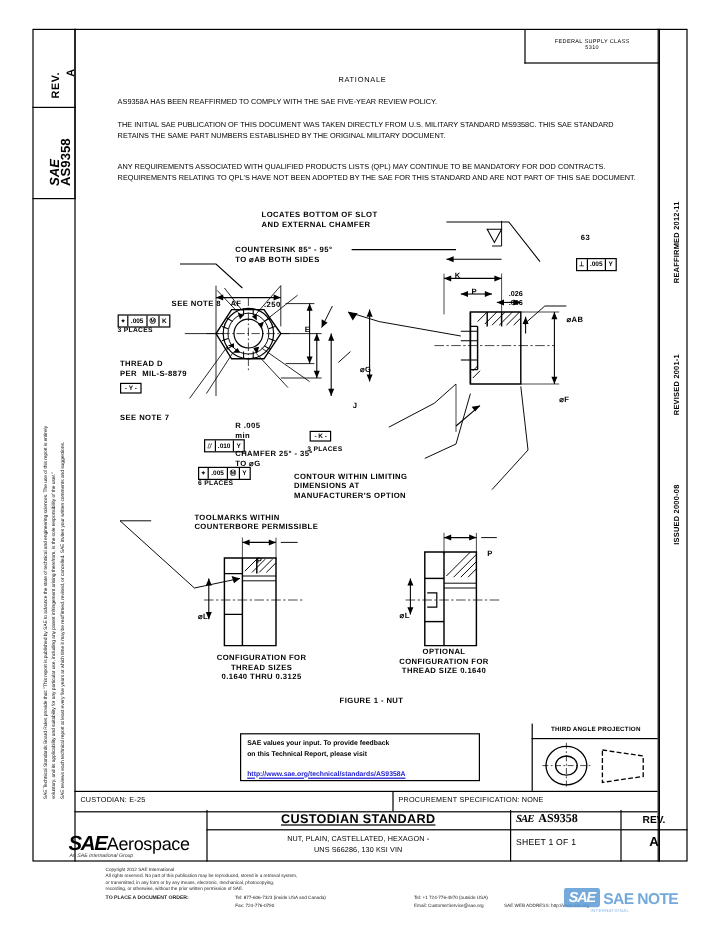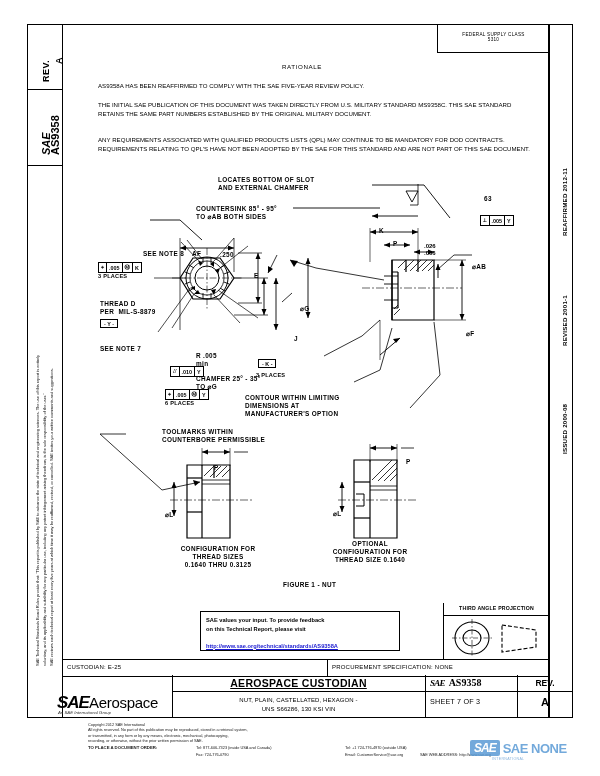--- a/index.html
+++ b/index.html
@@ -673,28 +673,28 @@
     <div class="ln" id="tb-sep3"></div>
     <div class="ln" id="tb-hline"></div>
     <div class="ln" id="tb-hline2"></div>
     <div class="ln" id="tb-hline3"></div>
 
     <div id="sae-logo-wrap">
       <span id="sae-word">SAE</span><span id="aerospace-word">Aerospace</span>
     </div>
     <div id="sae-tag">An SAE International Group</div>
 
-    <div id="aero-std">AEROSPACE CUSTODIAN</div>
+    <div id="aero-std">CUSTODIAN STANDARD</div>
     <div id="nut-title" style="white-space: pre;">NUT, PLAIN, CASTELLATED, HEXAGON -
 UNS S66286, 130 KSI VIN</div>
 
     <div id="as-num-row">
       <span id="as-num-sae">SAE</span><span>AS9358</span>
     </div>
-    <div id="sheet-txt">SHEET 7 OF 3</div>
+    <div id="sheet-txt">SHEET 1 OF 1</div>
 
     <div id="rev-label">REV.</div>
     <div id="rev-value">A</div>
   </div>
 
   <div class="foot" id="foot-copy">
     <div>Copyright 2012 SAE International</div>
     <div>All rights reserved. No part of this publication may be reproduced, stored in a retrieval system,</div>
     <div>or transmitted, in any form or by any means, electronic, mechanical, photocopying,</div>
     <div>recording, or otherwise, without the prior written permission of SAE.</div>
@@ -704,19 +704,19 @@
   <div class="foot" id="foot-fax">Fax: 724-776-0790</div>
   <div class="foot" id="foot-tel2">Tel: +1 724-776-4970 (outside USA)</div>
   <div class="foot" id="foot-email">Email: CustomerService@sae.org</div>
   <div class="foot" id="foot-web">
     <span>SAE WEB ADDRESS:</span>
     <span>http://www.sae.org</span>
   </div>
 
   <div id="watermark">
     <span id="wm-badge">SAE</span>
-    <span id="wm-text">SAE NONE</span>
+    <span id="wm-text">SAE NOTE</span>
   </div>
   <div id="wm-sub">
     <span>INTERNATIONAL</span>
   </div>
 
 </div>
 
 </body></html>

